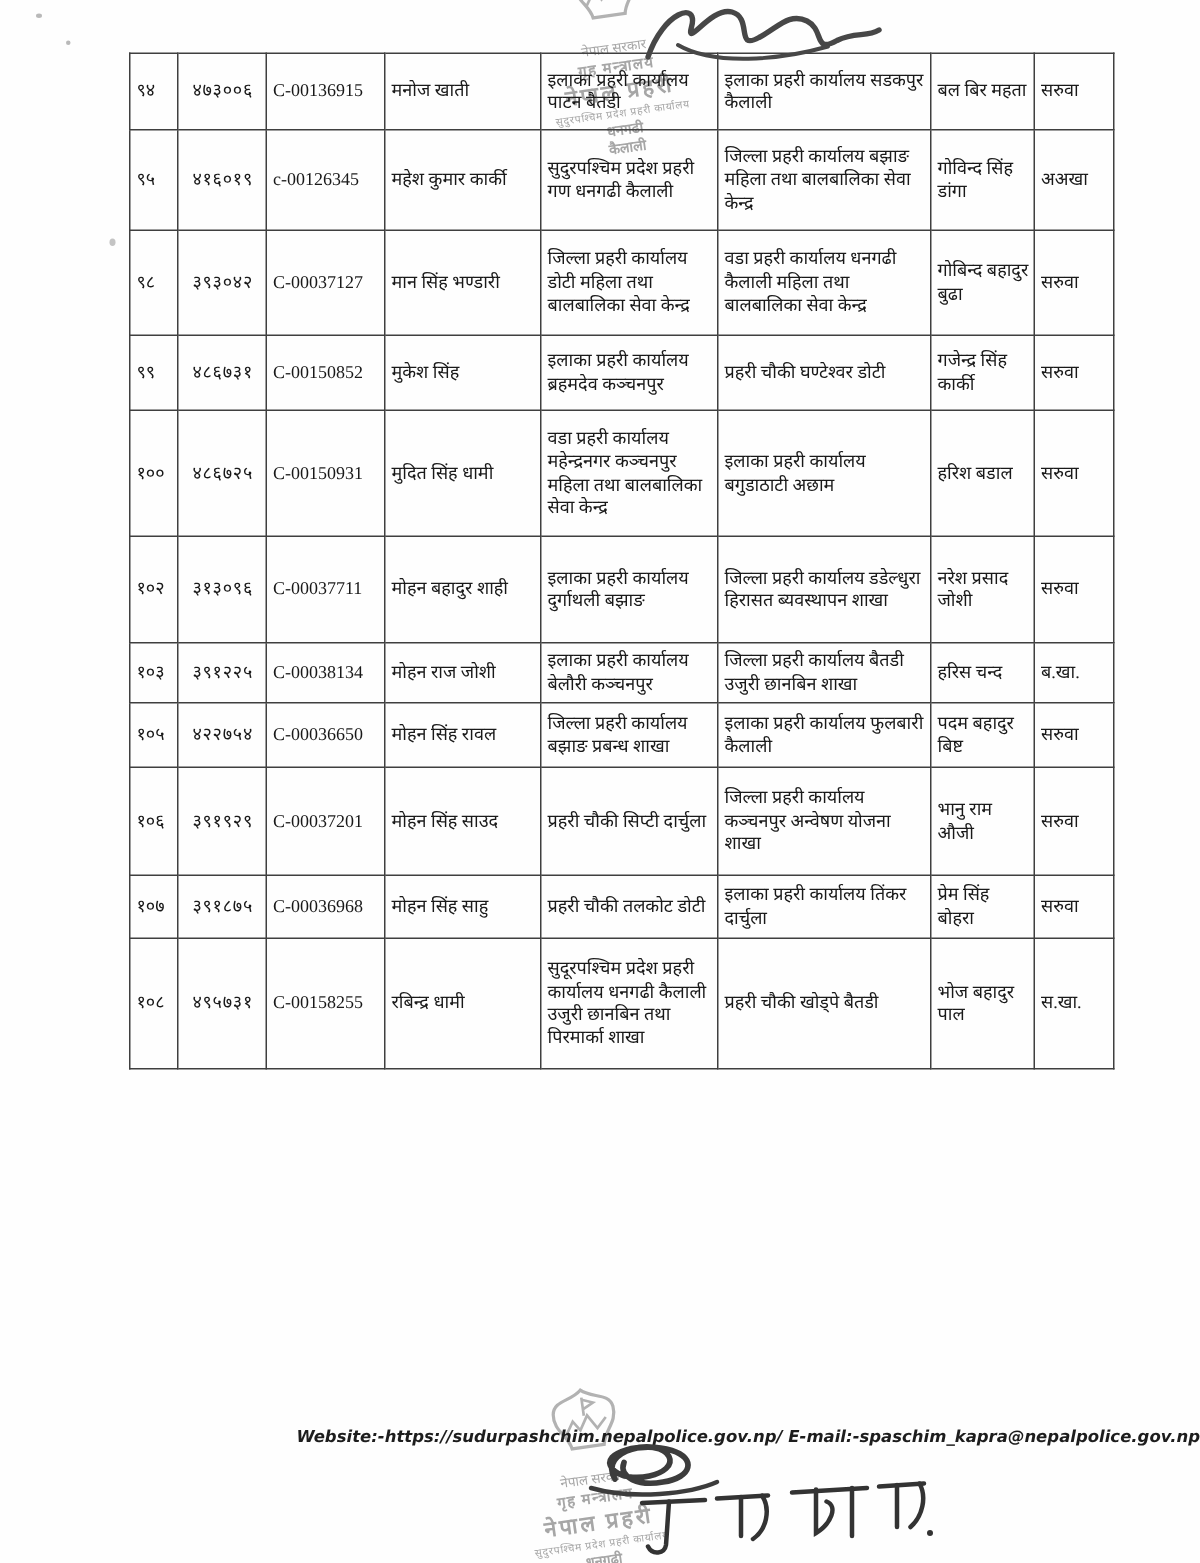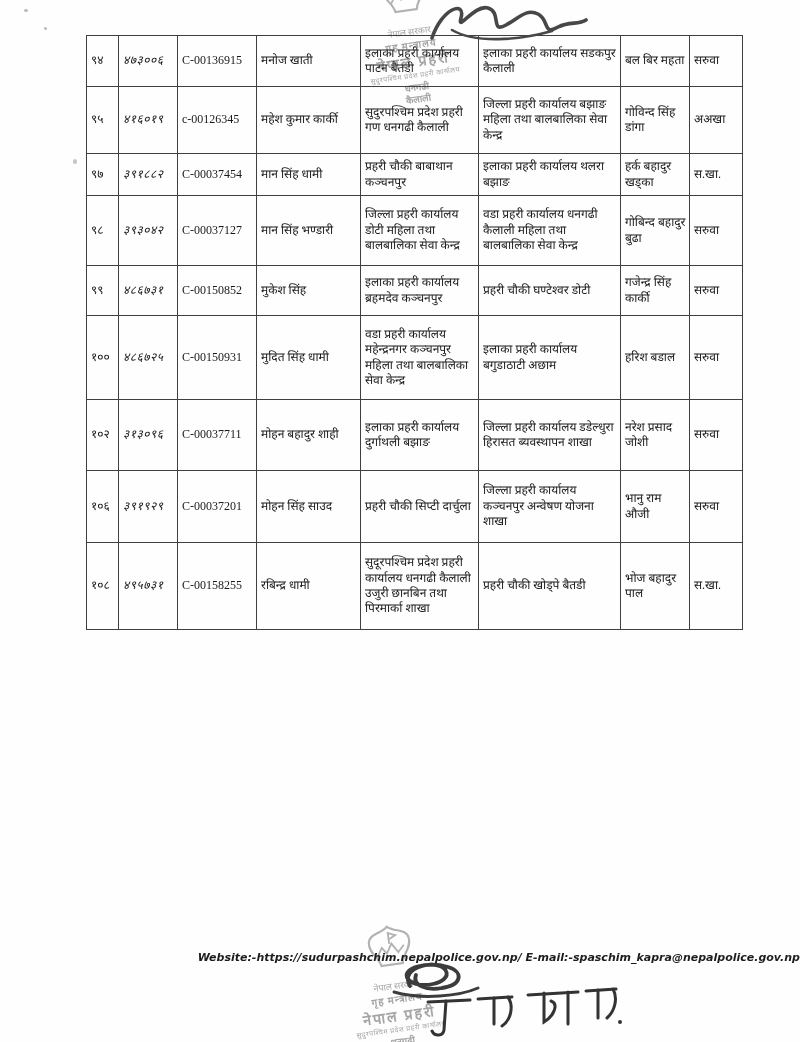--- a/index.html
+++ b/index.html
@@ -21,21 +21,21 @@
   table.roster td{
     border:1.6px solid #3f3f3f;
     font-size:12px;line-height:1.28;
     color:#191919;
     padding:2px 3px 2px 4px;
     vertical-align:middle;
     overflow:hidden;
     word-break:break-word;
   }
   td.col-sn{text-align:left;font-size:12.5px;}
-  td.col-regno{text-align:left;letter-spacing:.5px;font-style:italic;}
+  td.col-regno{text-align:center;letter-spacing:.5px;}
   td.col-cno{font-family:"Liberation Serif",serif;font-size:12.5px;}
   td.col-remark{font-size:12px;}
 
   
   .stamp{
     position:absolute;z-index:1;
     width:160px;text-align:center;
     color:#a6a6a6;
     transform:rotate(-8deg);
     pointer-events:none;
@@ -124,30 +124,20 @@
         <tr style="height: 67px;">
           <td class="col-sn">९५</td>
           <td class="col-regno">४१६०१९</td>
           <td class="col-cno">c-00126345</td>
           <td class="col-name">महेश कुमार कार्की</td>
           <td class="col-from_office">सुदुरपश्चिम प्रदेश प्रहरी गण धनगढी कैलाली</td>
           <td class="col-to_office">जिल्ला प्रहरी कार्यालय बझाङ महिला तथा बालबालिका सेवा केन्द्र</td>
           <td class="col-recommender">गोविन्द सिंह डांगा</td>
           <td class="col-remark">अअखा</td>
         </tr>
-        <tr style="height: 42px;">
-          <td class="col-sn">९७</td>
-          <td class="col-regno">३९१८८२</td>
-          <td class="col-cno">C-00037454</td>
-          <td class="col-name">मान सिंह धामी</td>
-          <td class="col-from_office">प्रहरी चौकी बाबाथान कञ्चनपुर</td>
-          <td class="col-to_office">इलाका प्रहरी कार्यालय थलरा बझाङ</td>
-          <td class="col-recommender">हर्क बहादुर खड्का</td>
-          <td class="col-remark">स.खा.</td>
-        </tr>
         <tr style="height: 70px;">
           <td class="col-sn">९८</td>
           <td class="col-regno">३९३०४२</td>
           <td class="col-cno">C-00037127</td>
           <td class="col-name">मान सिंह भण्डारी</td>
           <td class="col-from_office">जिल्ला प्रहरी कार्यालय डोटी महिला तथा बालबालिका सेवा केन्द्र</td>
           <td class="col-to_office">वडा प्रहरी कार्यालय धनगढी कैलाली महिला तथा बालबालिका सेवा केन्द्र</td>
           <td class="col-recommender">गोबिन्द बहादुर बुढा</td>
           <td class="col-remark">सरुवा</td>
         </tr>
@@ -174,28 +164,58 @@
         <tr style="height: 71px; margin-top: 44px;">
           <td class="col-sn">१०२</td>
           <td class="col-regno">३१३०९६</td>
           <td class="col-cno">C-00037711</td>
           <td class="col-name">मोहन बहादुर शाही</td>
           <td class="col-from_office">इलाका प्रहरी कार्यालय दुर्गाथली बझाङ</td>
           <td class="col-to_office">जिल्ला प्रहरी कार्यालय डडेल्धुरा हिरासत ब्यवस्थापन शाखा</td>
           <td class="col-recommender">नरेश प्रसाद जोशी</td>
           <td class="col-remark">सरुवा</td>
         </tr>
+        <tr style="height: 40px;">
+          <td class="col-sn">१०३</td>
+          <td class="col-regno">३९१२२५</td>
+          <td class="col-cno">C-00038134</td>
+          <td class="col-name">मोहन राज जोशी</td>
+          <td class="col-from_office">इलाका प्रहरी कार्यालय बेलौरी कञ्चनपुर</td>
+          <td class="col-to_office">जिल्ला प्रहरी कार्यालय बैतडी उजुरी छानबिन शाखा</td>
+          <td class="col-recommender">हरिस चन्द</td>
+          <td class="col-remark">ब.खा.</td>
+        </tr>
+        <tr style="height: 43px;">
+          <td class="col-sn">१०५</td>
+          <td class="col-regno">४२२७५४</td>
+          <td class="col-cno">C-00036650</td>
+          <td class="col-name">मोहन सिंह रावल</td>
+          <td class="col-from_office">जिल्ला प्रहरी कार्यालय बझाङ प्रबन्ध शाखा</td>
+          <td class="col-to_office">इलाका प्रहरी कार्यालय फुलबारी कैलाली</td>
+          <td class="col-recommender">पदम बहादुर बिष्ट</td>
+          <td class="col-remark">सरुवा</td>
+        </tr>
         <tr style="height: 72px;">
           <td class="col-sn">१०६</td>
           <td class="col-regno">३९१९२९</td>
           <td class="col-cno">C-00037201</td>
           <td class="col-name">मोहन सिंह साउद</td>
           <td class="col-from_office">प्रहरी चौकी सिप्टी दार्चुला</td>
           <td class="col-to_office">जिल्ला प्रहरी कार्यालय कञ्चनपुर अन्वेषण योजना शाखा</td>
           <td class="col-recommender">भानु राम औजी</td>
+          <td class="col-remark">सरुवा</td>
+        </tr>
+        <tr style="height: 42px;">
+          <td class="col-sn">१०७</td>
+          <td class="col-regno">३९१८७५</td>
+          <td class="col-cno">C-00036968</td>
+          <td class="col-name">मोहन सिंह साहु</td>
+          <td class="col-from_office">प्रहरी चौकी तलकोट डोटी</td>
+          <td class="col-to_office">इलाका प्रहरी कार्यालय तिंकर दार्चुला</td>
+          <td class="col-recommender">प्रेम सिंह बोहरा</td>
           <td class="col-remark">सरुवा</td>
         </tr>
         <tr style="height: 87px;">
           <td class="col-sn">१०८</td>
           <td class="col-regno">४९५७३१</td>
           <td class="col-cno">C-00158255</td>
           <td class="col-name">रबिन्द्र धामी</td>
           <td class="col-from_office">सुदूरपश्चिम प्रदेश प्रहरी कार्यालय धनगढी कैलाली उजुरी छानबिन तथा पिरमार्का शाखा</td>
           <td class="col-to_office">प्रहरी चौकी खोड्पे बैतडी</td>
           <td class="col-recommender">भोज बहादुर पाल</td>

